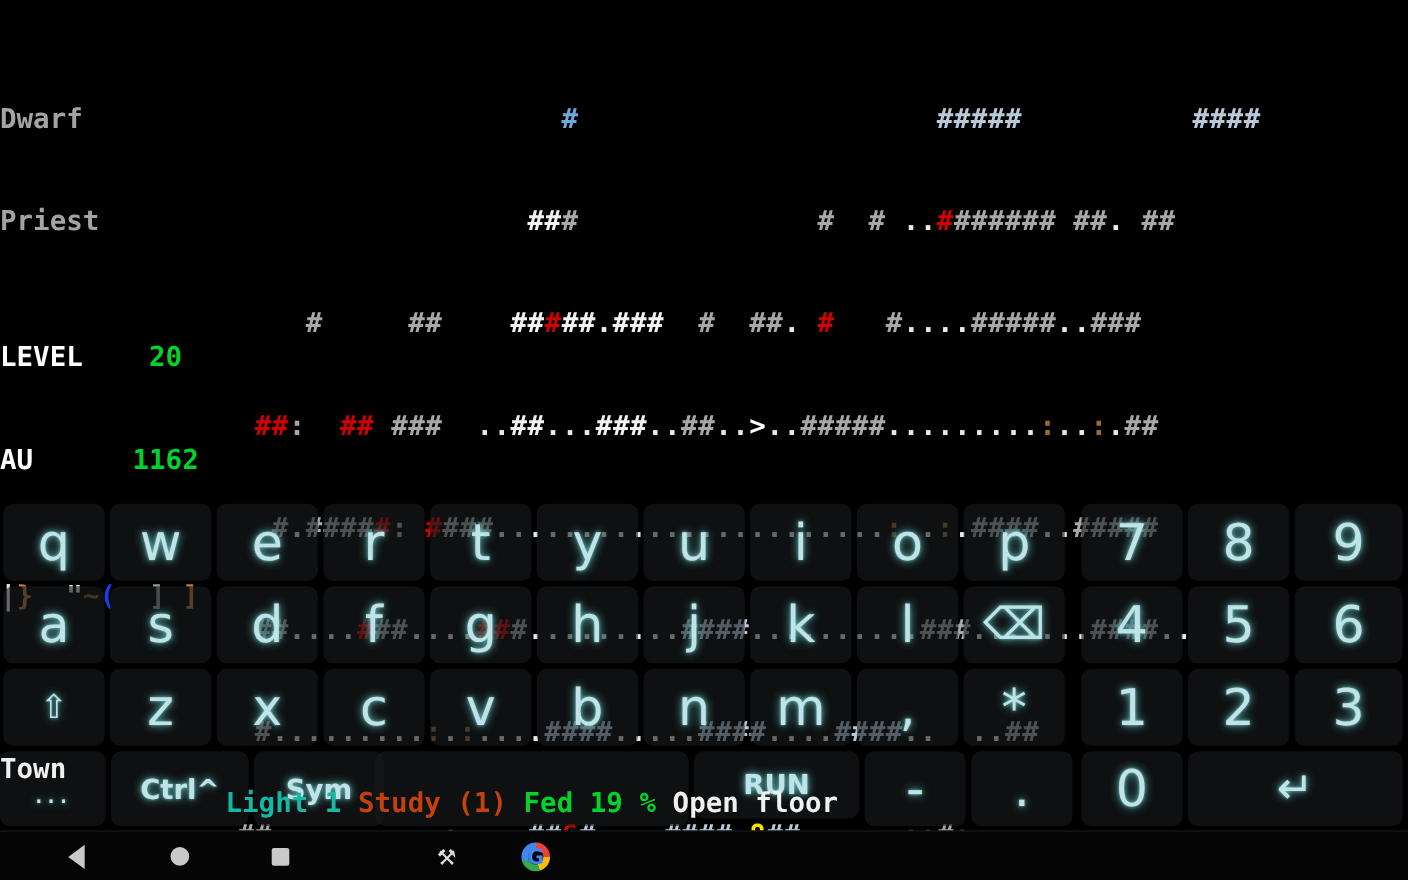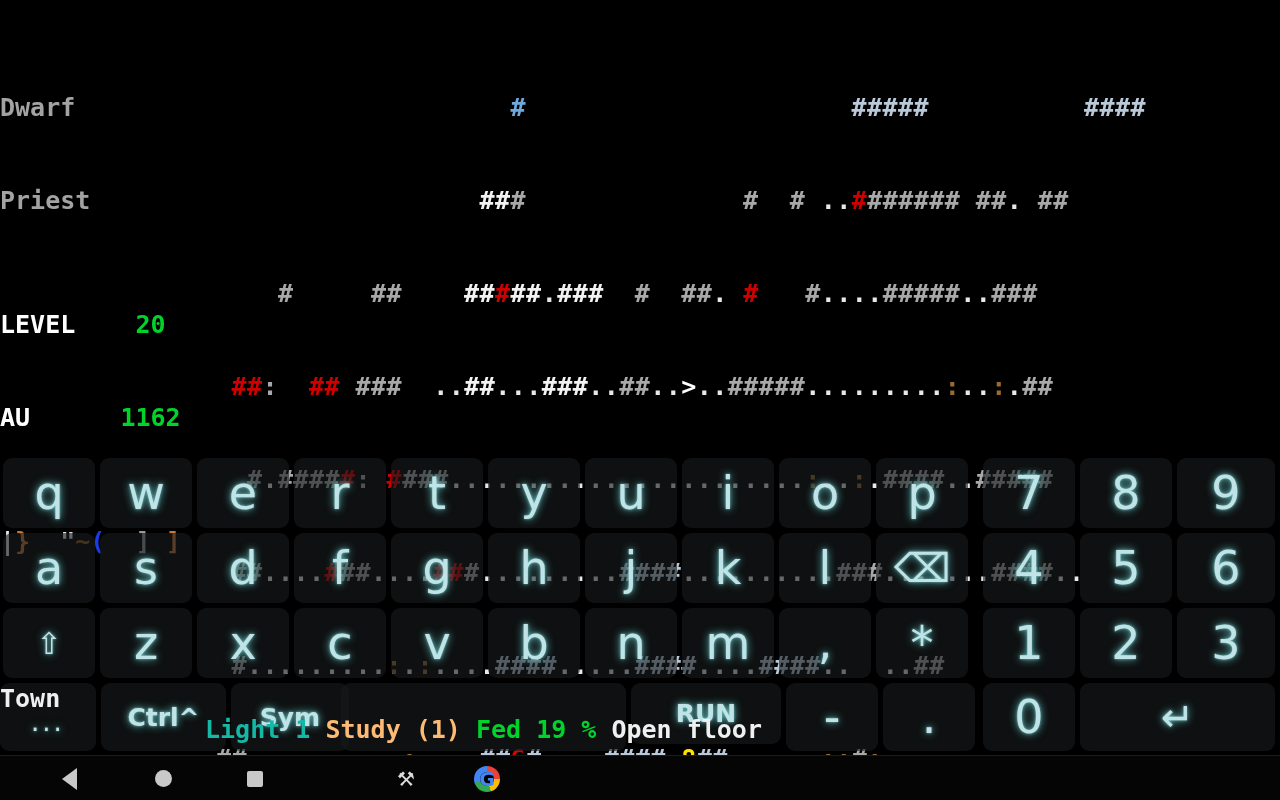--- a/index.html
+++ b/index.html
@@ -59,21 +59,21 @@
   .stair { color:#ffffff; }
 
   
   #statusline {
     position:absolute; left:0; top:714px; width:1280px; height:31px;
     font-size:25px; line-height:31px; font-weight:bold; white-space:pre;
     z-index:40;
   }
   .st-white { color:#f0f0f0; }
   .st-yellow{ color:#14b8a6; }
-  .st-gray  { color:#fdba74;text-align:right; }
+  .st-gray  { color:#c2410c;text-align:right; }
   .st-green { color:#00d42a; }
 
   
   #keyboard {
     position:absolute; left:0; top:455px; width:1280px; height:300px;
     z-index:30;
   }
   .krow { position:absolute; left:0; width:1280px; height:74px; }
   .key {
     position:absolute;

